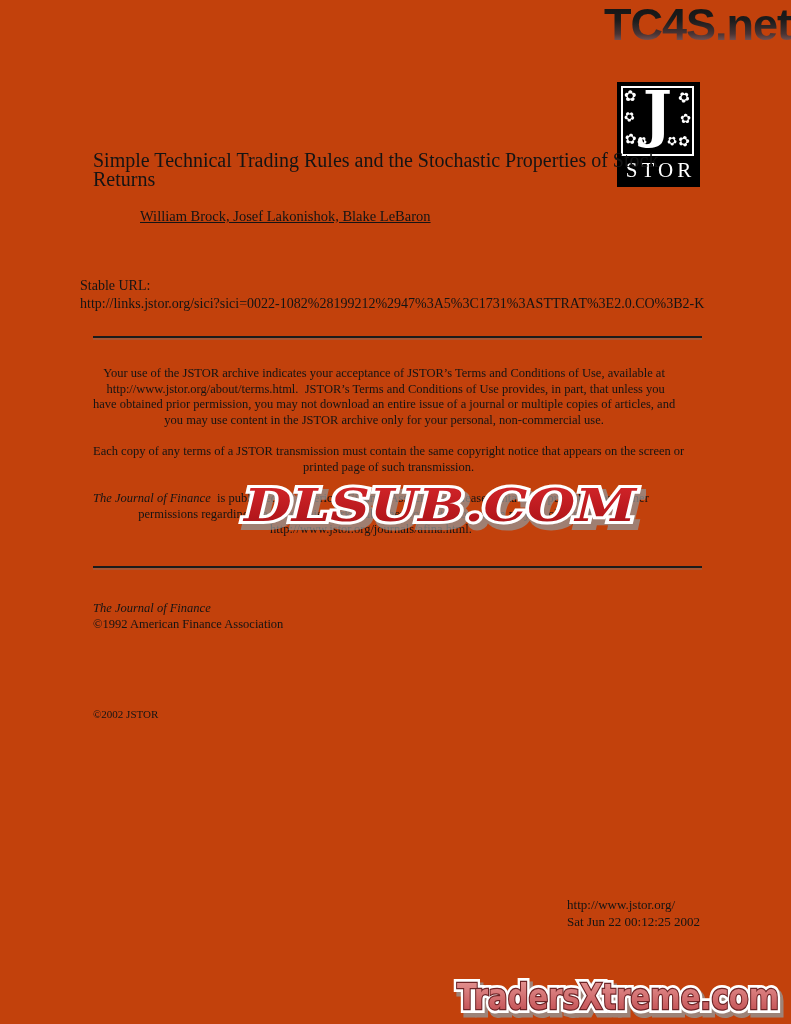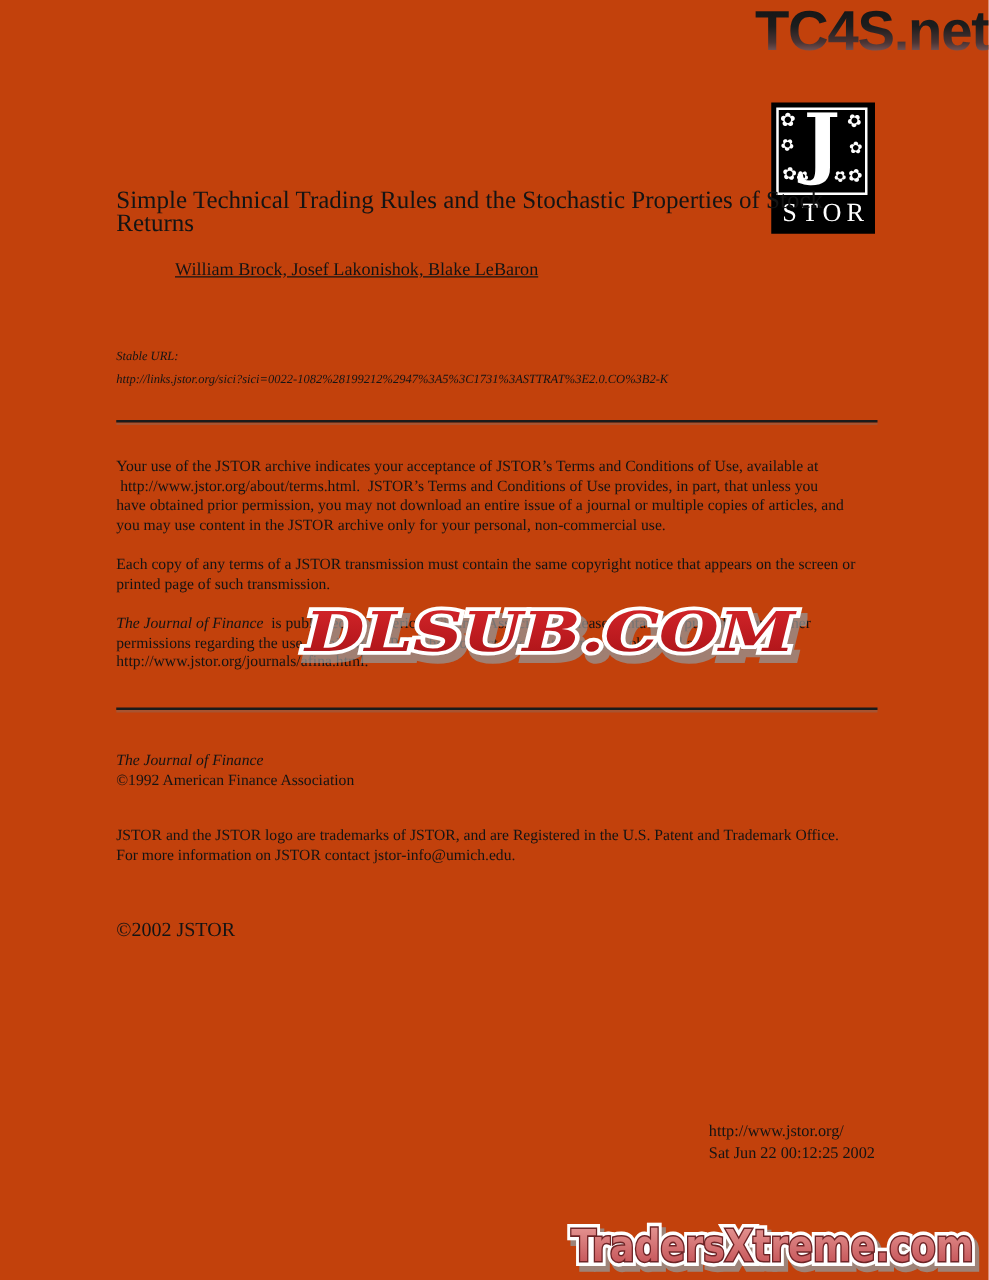--- a/index.html
+++ b/index.html
@@ -41,35 +41,35 @@
     font-family:"Liberation Serif", serif; font-size:21px; color:#fff;
     letter-spacing:4px; text-indent:4px;
   }
 
   
   .title  { left:93px; top:151px; font-size:20px; font-weight:normal; line-height:18.5px; white-space:pre; }
   .authors{ left:140px; top:208px; font-size:14.5px;text-decoration:underline; }
   .journal-line { left:140px; top:243px; font-size:14.5px; }
   .it { font-style:italic; }
 
-  .stable { left:93px; top:277px; font-size:10px; line-height:17.5px; white-space:pre;font-style:italic; }
+  .stable { left:80px; top:277px; font-size:14px; line-height:17.5px; white-space:pre; }
 
   .rule { left:93px; width:609px; height:2px; background:#1b1b1b; box-shadow:0 2px 0 rgba(120,120,120,.35); }
   .rule1 { top:336px; }
   .rule2 { top:566px; }
 
-  .body-par { left:93px; font-size:12.5px; line-height:15.7px; white-space:pre; }
+  .body-par { left:93px; font-size:12.5px; line-height:15.7px; white-space:pre;text-align:center; }
   .p1 { top:366px; }
   .p2 { top:444px; }
   .p3 { top:491px; }
 
   .credit-journal { left:93px; top:601px; font-size:12.5px; font-style:italic; }
   .credit-1992    { left:93px; top:617px; font-size:12.5px; }
   .trademark      { left:93px; top:661px; }
-  .c2002          { left:93px; top:736px; font-size:16px; }
+  .c2002          { left:93px; top:708px; font-size:11px; }
 
   .footer { right:91px; top:897px; font-size:13px; line-height:16.5px; text-align:left; white-space:pre; }
 
   .dlsub-wrap   { left:236px; top:476px; width:410px; height:60px;font-style:italic; }
   .traders-wrap { left:450px; top:971px; width:340px; height:52px; }
   svg text { font-weight:bold; }
 </style>
 </head>
 <body>
 
@@ -126,22 +126,20 @@
       <text x="12" y="50" font-family="DejaVu Serif" font-size="44" textLength="392" lengthAdjust="spacingAndGlyphs" fill="#949494" stroke="#949494" stroke-width="8" paint-order="stroke" opacity="0.75">DLSUB.COM</text>
       <text x="8" y="45" font-family="DejaVu Serif" font-size="44" textLength="392" lengthAdjust="spacingAndGlyphs" fill="url(#dlsubFill)" stroke="#ffffff" stroke-width="6" paint-order="stroke">DLSUB.COM</text>
     </svg>
   </div>
 
   <div class="abs rule rule2"></div>
 
   <div class="abs credit-journal">The Journal of Finance</div>
   <div class="abs credit-1992">©1992 American Finance Association</div>
 
-  <div class="abs body-par trademark">JSTOR and the JSTOR logo are trademarks of JSTOR, and are Registered in the U.S. Patent and Trademark Office.
-For more information on JSTOR contact jstor-info@umich.edu.</div>
 
   <div class="abs c2002">©2002 JSTOR</div>
 
   <div class="abs footer"><span>http://www.jstor.org/</span>
 <span>Sat Jun 22 00:12:25 2002</span></div>
 
   <div class="abs traders-wrap">
     <svg width="340" height="52" viewBox="0 0 340 52">
       <defs>
         <linearGradient id="tradersFill" x1="0" y1="0" x2="0" y2="1">

